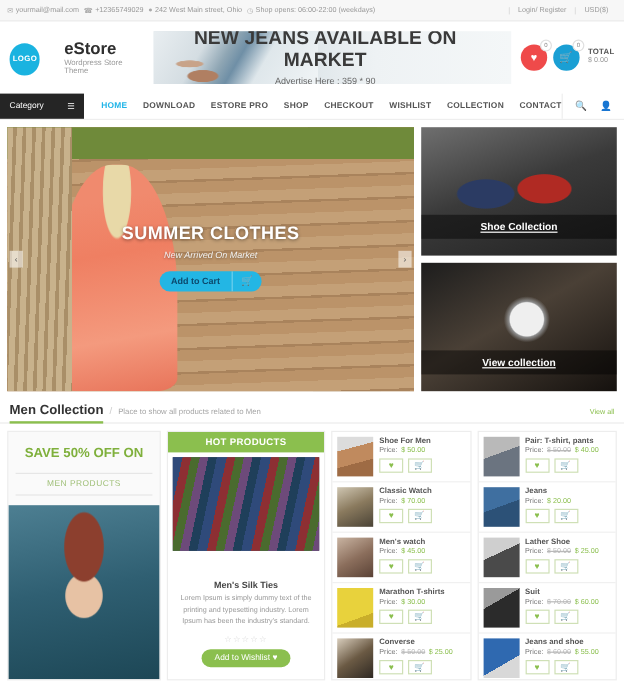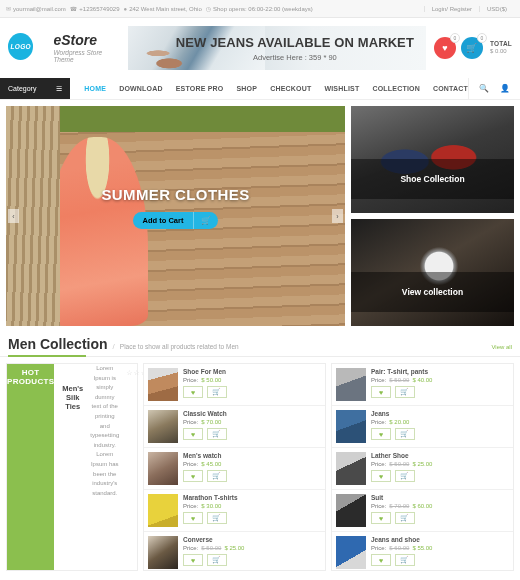--- a/index.html
+++ b/index.html
@@ -19,21 +19,21 @@
     padding: 0 6px;
     font-size: 6px; color: #999;
   }
   .topbar-left { display: flex; align-items: center; gap: 4px; flex: 1; }
   .tb-item { display: flex; align-items: center; gap: 2px; white-space: nowrap; }
   .tb-ico { font-size: 6px; color: #aaa; display: inline-block; }
   .topbar-right { display: flex; align-items: center; }
   .tb-link { padding: 0 7px; border-left: 1px solid #e2e2e2; white-space: nowrap; color: #999; }
   
   .header { height: 60px; display: flex; align-items: center; padding: 0 8px; background:#fff; }
-  .brand { display: flex; align-items: flex-start; gap: 20px; width: 112px; font-style: italic; }
+  .brand { display: flex; align-items: flex-end; gap: 20px; width: 112px; }
   .logo-circle {
     width: 27px; height: 27px; border-radius: 50%;
     background: #1ab3e0; color: #fff;
     display: flex; align-items: center; justify-content: center;
     font-size: 6.5px; font-weight: bold; letter-spacing: .3px;
   }
   .brand-text .bt-title { font-size: 14px; font-weight: bold; color: #2f2f2f; line-height: 1.05; }
   .brand-text .bt-sub { font-size: 6.5px; color: #999; margin-top: 1px; }
   .adbanner {
     flex: 1; height: 44px; margin: 0 8px;
@@ -42,21 +42,21 @@
     display: flex; align-items: center; justify-content: flex-end;
   }
   .adbanner::before{
     content:""; position:absolute; left:0; top:0; bottom:0; width:46%;
     background:
       radial-gradient(ellipse at 22% 62%, #c8a389 0 7%, transparent 8%),
       radial-gradient(ellipse at 30% 85%, #b07f62 0 9%, transparent 10%),
       linear-gradient(120deg,#e9eef1 0%, #d4dde2 30%, #8fa6b4 44%, #6f8fa6 52%, #dfe7eb 66%, #f0f4f6 100%);
   }
   .ad-text { position: relative; text-align: center; padding-right: 12px; }
-  .ad-title { font-size: 13px; font-weight: bold; color: #3a3a3a; letter-spacing: .1px; }
+  .ad-title { font-size: 16px; font-weight: bold; color: #3a3a3a; letter-spacing: .1px; }
   .ad-sub { font-size: 7.5px; color: #666; margin-top: 3px; }
   .cartzone { display: flex; align-items: center; gap: 5px; }
   .circ-btn { position: relative; width: 22px; height: 22px; border-radius: 50%; display:flex; align-items:center; justify-content:center; color:#fff; font-size: 9px; }
   .circ-red { background: #ef4a4a; }
   .circ-blue { background: #1a9fd4; }
   .badge {
     position: absolute; top: -4px; right: -4px;
     width: 10px; height: 10px; border-radius: 50%;
     background: #fff; border: 1px solid #e0e0e0;
     font-size: 5px; color: #888;
@@ -95,21 +95,21 @@
   }
   .slider::after {
     content:""; position:absolute; left:0; bottom:0; width:16%; height:100%;
     background: repeating-linear-gradient(92deg,#c8b28c 0 5px,#a98f68 5px 8px);
   }
   .hero-caption { position: absolute; left: 0; right: 0; top: 80px; text-align: center; z-index: 3; }
   .hero-title { font-size: 15px; font-weight: bold; color: #fff; letter-spacing: .4px; text-shadow: 0 1px 3px rgba(0,0,0,.45); }
   .hero-sub { font-size: 7.5px; font-style: italic; color: #f2f2f2; margin-top: 5px; text-shadow: 0 1px 2px rgba(0,0,0,.4); }
   .hero-btn {
     display: inline-flex; align-items: stretch; margin-top: 9px;
-    background: #23b6e4; border-radius: 11px; overflow: hidden; color: #000000;
+    background: #23b6e4; border-radius: 11px; overflow: hidden; color: #0c4a6e;
   }
   .hero-btn-label { padding: 4px 10px; font-size: 7.5px; font-weight: bold; }
   .hero-btn-ico { padding: 4px 7px; font-size: 8px; border-left: 1px solid rgba(255,255,255,.35); }
   .slide-arrow {
     position: absolute; top: 50%; transform: translateY(-50%);
     width: 11px; height: 14px; background: rgba(255,255,255,.55);
     color: #555; font-size: 7px; display: flex; align-items: center; justify-content: center; z-index: 4;
   }
   .sa-left { left: 2px; } .sa-right { right: 2px; }
   .side-col { width: 163px; display: flex; flex-direction: column; gap: 6px; }
@@ -121,28 +121,28 @@
       linear-gradient(160deg,#6f6f6f 0%, #3a3a3a 46%, #222 100%);
   }
   .watch-card {
     background:
       radial-gradient(circle at 54% 44%, #efefef 0 13%, #8d8d8d 14%, transparent 18%),
       linear-gradient(150deg,#1d1d1d 0%, #4a4036 45%, #15110e 100%);
   }
   .side-label {
     position: absolute; left: 0; right: 0; bottom: 14px;
     text-align: center; color: #fff; font-size: 8.5px; font-weight: bold;
-    background: rgba(0,0,0,.45); padding: 15px 0;
+    background: rgba(0,0,0,.45); padding: 5px 0; text-decoration: underline;
   }
   
   .section-head {
     display: flex; align-items: baseline; gap: 5px;
     padding: 10px 8px 4px 8px; border-bottom: 1px solid #ececec; position: relative;
   }
-  .sec-title { font-size: 14px; font-weight: bold; color: #333; }
+  .sec-title { font-size: 11px; font-weight: bold; color: #333; }
   .sec-slash { font-size: 8px; color: #ccc; }
   .sec-sub { font-size: 6.5px; color: #a5a5a5; flex: 1; }
   .view-all { font-size: 6px; color: #8bbf4e; }
   .sec-underline { position: absolute; left: 8px; bottom: -1px; width: 78px; height: 2px; background: #8bbf4e; }
   
   .main-grid { display: flex; gap: 5px; padding: 6px 6px 0 6px; height: 214px; }
   .promo {
     width: 128px; border: 1px solid #ededed; background: #fafafa; overflow: hidden;
     display: flex; flex-direction: column;
   }
@@ -152,21 +152,21 @@
     font-size: 7px; color: #9fbf77; letter-spacing: .4px; margin-top: 8px;
     border-top: 1px solid #e6e6e6; border-bottom: 1px solid #e6e6e6; padding: 5px 0;
   }
   .promo-img {
     flex: 1;
     background:
       radial-gradient(ellipse at 50% 24%, #8c3f2e 0 18%, transparent 19%),
       radial-gradient(ellipse at 50% 52%, #e7c2a4 0 17%, transparent 18%),
       linear-gradient(170deg,#4d7f92 0%, #2f5f72 48%, #1d4756 100%);
   }
-  .hot-col { width: 132px; border: 1px solid #ededed; background:#fff; display: flex; flex-direction: row; }
+  .hot-col { width: 132px; border: 1px solid #ededed; background:#fff; display: flex; flex-direction: column; }
   .hot-head { background: #8bbf4e; color: #fff; text-align: center; font-size: 8px; font-weight: bold; padding: 4px 0; letter-spacing:.3px; }
   .hot-img {
     height: 78px; margin: 4px;
     background:
       repeating-linear-gradient(102deg, #2f4a7a 0 8px, #8d2f33 8px 15px, #4a6b2e 15px 22px, #6d4a7a 22px 29px, #1f3f5a 29px 36px),
       #33405a;
   }
   .hot-name { text-align: center; font-size: 7.5px; font-weight: bold; color: #444; padding: 2px 0 3px; margin-top: 18px; }
   .hot-desc { font-size: 6px; color: #999; text-align: center; line-height: 1.6; padding: 0 7px; }
   .stars { text-align: center; font-size: 7px; color: #d8d8d8; letter-spacing: 1px; padding: 5px 0 4px; }
@@ -280,20 +280,21 @@
     <span class="nav-ico">👤</span>
   </div>
 </div>
 
 <div class="hero-wrap">
   <div class="slider">
     <div class="slide-arrow sa-left">‹</div>
     <div class="slide-arrow sa-right">›</div>
     <div class="hero-caption">
       <div class="hero-title">SUMMER CLOTHES</div>
+      <div class="hero-sub">New Arrived On Market</div>
       <div class="hero-btn">
         <span class="hero-btn-label">Add to Cart</span>
         <span class="hero-btn-ico">🛒</span>
       </div>
     </div>
   </div>
   <div class="side-col">
     <div class="side-card shoe-card">
       <div class="side-label">Shoe Collection</div>
     </div>
@@ -306,20 +307,27 @@
 <div class="section-head">
   <span class="sec-title">Men Collection</span>
   <span class="sec-slash">/</span>
   <span class="sec-sub">Place to show all products related to Men</span>
   <span class="view-all">View all</span>
   <span class="sec-underline"></span>
 </div>
 
 <div class="main-grid">
 
+  <div class="promo">
+    <div class="promo-txt">
+      <div class="promo-l1">SAVE 50% OFF ON</div>
+      <div class="promo-l2">MEN PRODUCTS</div>
+    </div>
+    <div class="promo-img"></div>
+  </div>
 
   <div class="hot-col">
     <div class="hot-head">HOT PRODUCTS</div>
     <div class="hot-img"></div>
     <div class="hot-name">Men's Silk Ties</div>
     <div class="hot-desc">Lorem Ipsum is simply dummy text of the printing and typesetting industry. Lorem Ipsum has been the industry's standard.</div>
     <div class="stars">☆☆☆☆☆</div>
     <div class="wish-btn">Add to Wishlist ♥</div>
   </div>
 

